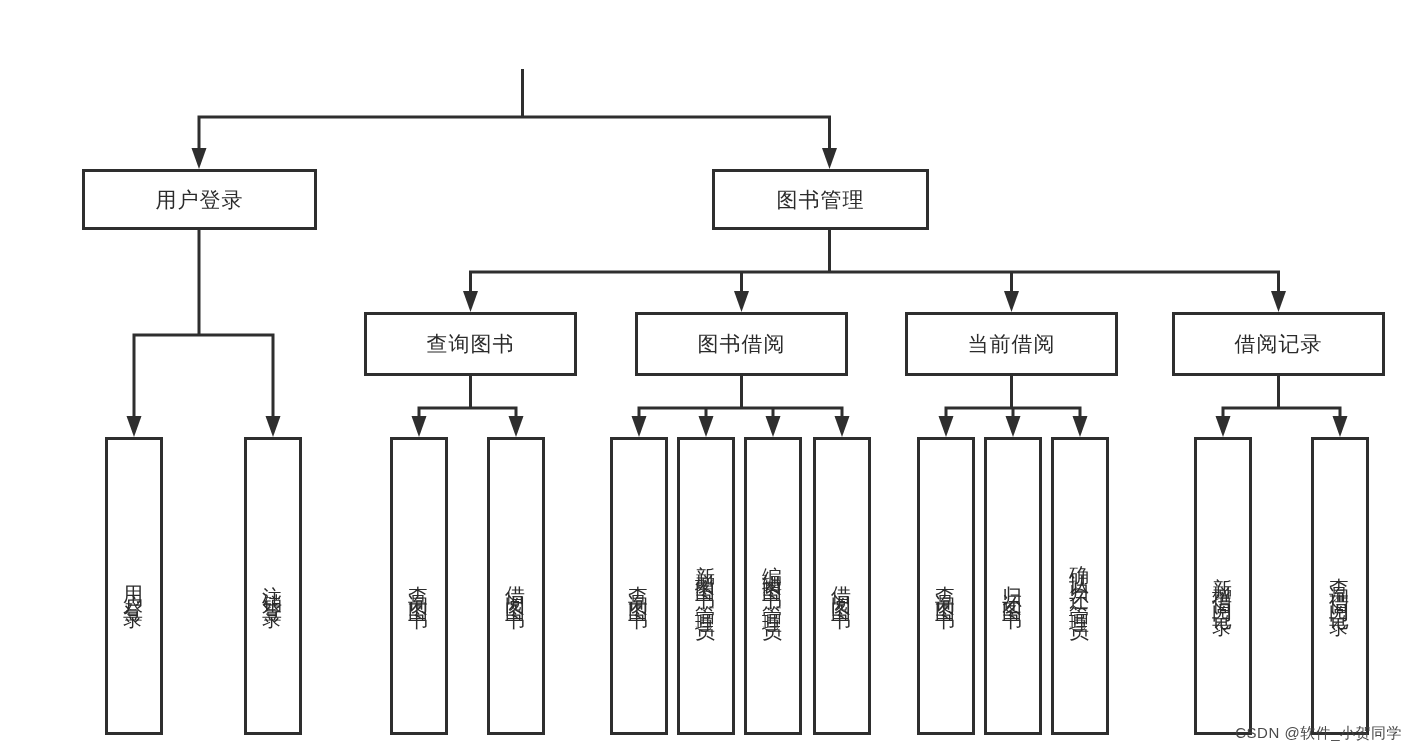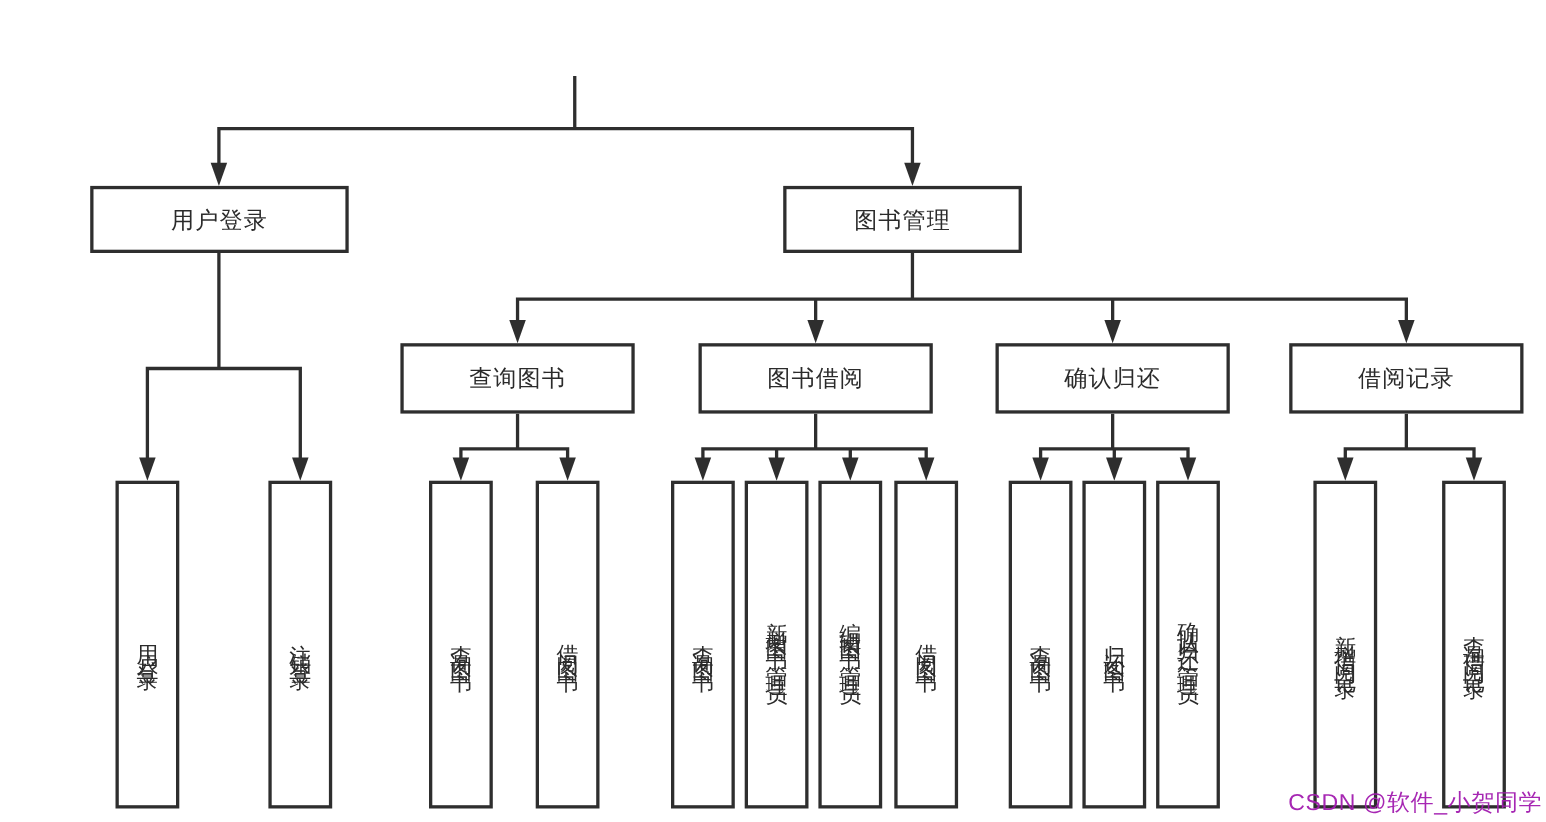--- a/index.html
+++ b/index.html
@@ -16,21 +16,21 @@
     border:3px solid #2e2e2e; background:#ffffff; color:#2b2b2b;
     display:flex; align-items:center; justify-content:center;
     font-size:21px; letter-spacing:1px; white-space:nowrap;
   }
   .node.leaf {
     writing-mode:vertical-lr; text-orientation:mixed;
     font-size:20px; letter-spacing:8px; white-space:normal;
   }
   .watermark {
     position:absolute; right:3px; bottom:4px; z-index:5;
-    font-size:21px; color:#a21caf; opacity:0.95; letter-spacing:0.5px;
+    font-size:15px; color:#404040; opacity:0.95; letter-spacing:0.5px;
   }
 </style>
 </head>
 <body>
 
 <div class="stage">
 
   <svg class="wires" width="1405" height="747" viewBox="0 0 1405 747">
 
     <path d="M522.5,69 V117 M197.5,117 H831 M199,117 V149 M829.5,117 V149"></path>
@@ -69,21 +69,21 @@
       <polygon points="1332.5,416 1347.5,416 1340,437"></polygon>
     </g>
   </svg>
 
 
   <div class="node" style="left:82px;top:169px;width:235px;height:61px">用户登录</div>
   <div class="node" style="left:712px;top:169px;width:217px;height:61px">图书管理</div>
 
   <div class="node" style="left:364px;top:312px;width:213px;height:64px">查询图书</div>
   <div class="node" style="left:635px;top:312px;width:213px;height:64px">图书借阅</div>
-  <div class="node" style="left:905px;top:312px;width:213px;height:64px">确认归还</div>
+  <div class="node" style="left:905px;top:312px;width:213px;height:64px">当前借阅</div>
   <div class="node" style="left:1172px;top:312px;width:213px;height:64px">借阅记录</div>
 
   <div class="node leaf" style="left:105px;top:437px;width:58px;height:298px">用户登录</div>
   <div class="node leaf" style="left:244px;top:437px;width:58px;height:298px">注销登录</div>
 
   <div class="node leaf" style="left:390px;top:437px;width:58px;height:298px">查询图书</div>
   <div class="node leaf" style="left:487px;top:437px;width:58px;height:298px">借阅图书</div>
 
   <div class="node leaf" style="left:610px;top:437px;width:58px;height:298px">查询图书</div>
   <div class="node leaf" style="left:677px;top:437px;width:58px;height:298px">新增图书（管理员）</div>

